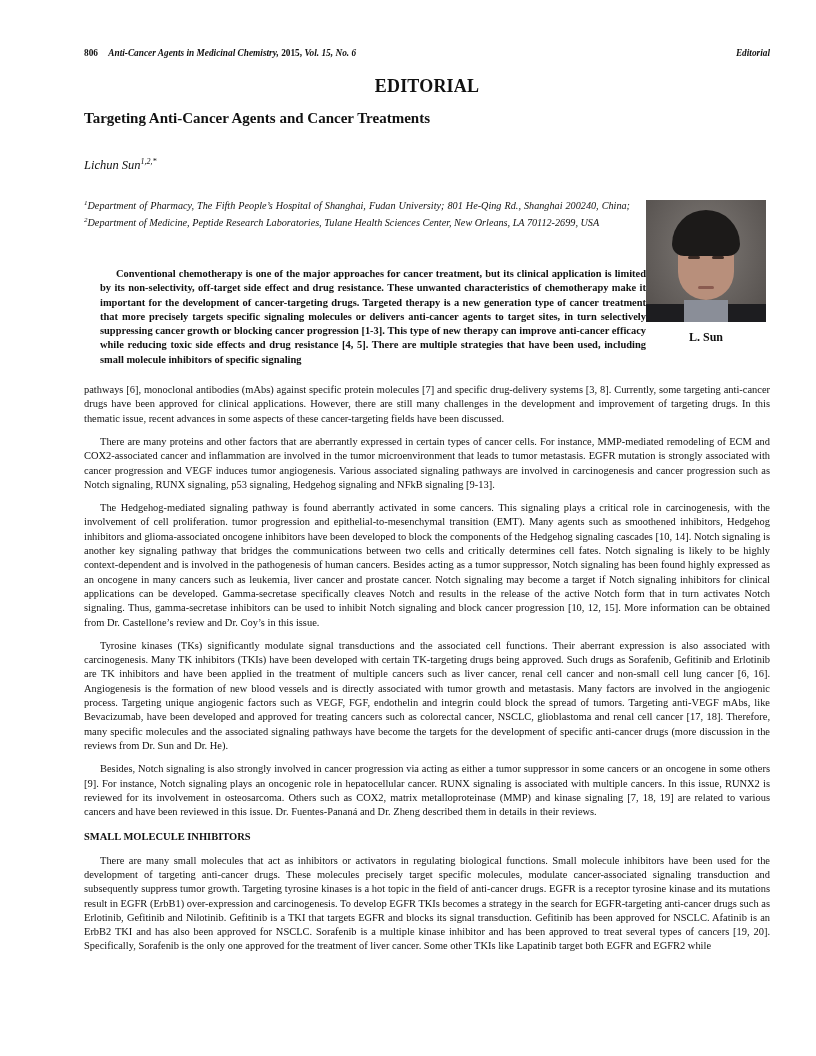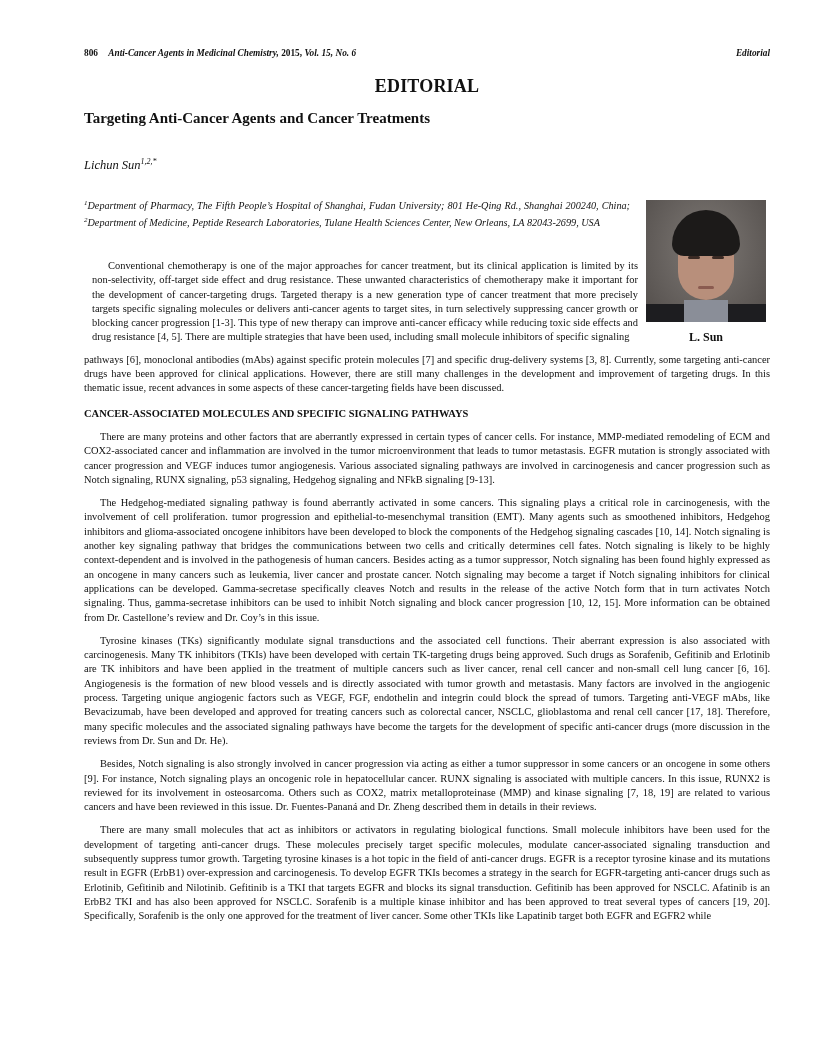--- a/index.html
+++ b/index.html
@@ -31,21 +31,21 @@
   .photo .mouth { position: absolute; left: 52px; top: 86px; width: 16px; height: 3px;
                   background: #8a5b50; border-radius: 2px; }
   .photo .suit { position: absolute; left: 0; top: 104px; width: 120px; height: 22px;
                  background: #1d1d20; }
   .photo .collar { position: absolute; left: 38px; top: 100px; width: 44px; height: 22px;
                    background: #8a8e98; }
   .photo-caption { text-align: center; font-size: 12px; font-weight: bold; margin-top: 8px; }
   .body { position: absolute; top: 251px; left: 0; width: 686px; font-size: 10.45px;
           line-height: 14.3px; text-align: justify; }
   .body p { margin: 0 0 9px 0; text-indent: 16px; }
-  .body p.intro-narrow { width: 546px; margin: 8px; }
+  .body p.intro-narrow { width: 546px; margin: 16px; font-weight: bold; }
   .body h2 { font-size: 10.5px; font-weight: bold; margin: 11px 0 9px 0; }
 </style>
 </head>
 <body>
 
 <div class="page">
 
   <div class="running-head">
     <span>
       <span class="num">806</span>
@@ -58,41 +58,41 @@
 
   <div class="section-type">EDITORIAL</div>
 
   <div class="title">Targeting Anti-Cancer Agents and Cancer Treatments</div>
 
   <div class="author">
     <span>Lichun Sun</span><sup>1,2,*</sup>
   </div>
 
   <div class="affil">
-    <sup>1</sup><span>Department of Pharmacy, The Fifth People’s Hospital of Shanghai, Fudan University;  801 He-Qing Rd., Shanghai 200240, China; </span><sup>2</sup><span>Department of Medicine, Peptide Research Laboratories, Tulane Health Sciences Center, New Orleans, LA 82043-2699, USA</span>
+    <sup>1</sup><span>Department of Pharmacy, The Fifth People’s Hospital of Shanghai, Fudan University;  801 He-Qing Rd., Shanghai 200240, China; </span><sup>2</sup><span>Department of Medicine, Peptide Research Laboratories, Tulane Health Sciences Center, New Orleans, LA 70112-2699, USA</span>
   </div>
 
   <div class="photo-box">
     <div class="photo">
       <div class="suit"></div>
       <div class="collar"></div>
       <div class="face"></div>
       <div class="hair"></div>
       <div class="eye1"></div>
       <div class="eye2"></div>
       <div class="mouth"></div>
     </div>
     <div class="photo-caption">L. Sun</div>
   </div>
 
   <div class="body">
     <p class="intro-narrow">Conventional chemotherapy is one of the major approaches for cancer treatment, but its clinical application is limited by its non-selectivity, off-target side effect and drug resistance. These unwanted characteristics of chemotherapy make it important for the development of cancer-targeting drugs. Targeted therapy is a new generation type of cancer treatment that more precisely targets specific signaling molecules or delivers anti-cancer agents to target sites, in turn selectively suppressing cancer growth or blocking cancer progression [1-3]. This type of new therapy can improve anti-cancer efficacy while reducing toxic side effects and drug resistance [4, 5]. There are multiple strategies that have been used, including small molecule inhibitors of specific signaling</p>
     <p style="text-indent:0">pathways [6], monoclonal antibodies (mAbs) against specific protein molecules [7] and specific drug-delivery systems [3, 8]. Currently, some targeting anti-cancer drugs have been approved for clinical applications. However, there are still many challenges in the development and improvement of targeting drugs. In this thematic issue, recent advances in some aspects of these cancer-targeting fields have been discussed.</p>
 
-    <h2>CANCER-ASSOCIATED MOLECULES AND SPECIFIC SIGNALING PATHWAYS</h2>
     <p>There are many proteins and other factors that are aberrantly expressed in certain types of cancer cells. For instance, MMP-mediated remodeling of ECM and COX2-associated cancer and inflammation are involved in the tumor microenvironment that leads to tumor metastasis. EGFR mutation is strongly associated with cancer progression and VEGF induces tumor angiogenesis. Various associated signaling pathways are involved in carcinogenesis and cancer progression such as Notch signaling, RUNX signaling, p53 signaling, Hedgehog signaling and NFkB signaling [9-13].</p>
     <p>The Hedgehog-mediated signaling pathway is found aberrantly activated in some cancers. This signaling plays a critical role in carcinogenesis, with the involvement of cell proliferation. tumor progression and epithelial-to-mesenchymal transition (EMT). Many agents such as smoothened inhibitors, Hedgehog inhibitors and glioma-associated oncogene inhibitors have been developed to block the components of the Hedgehog signaling cascades [10, 14]. Notch signaling is another key signaling pathway that bridges the communications between two cells and critically determines cell fates. Notch signaling is likely to be highly context-dependent and is involved in the pathogenesis of human cancers. Besides acting as a tumor suppressor, Notch signaling has been found highly expressed as an oncogene in many cancers such as leukemia, liver cancer and prostate cancer. Notch signaling may become a target if Notch signaling inhibitors for clinical applications can be developed. Gamma-secretase specifically cleaves Notch and results in the release of the active Notch form that in turn activates Notch signaling. Thus, gamma-secretase inhibitors can be used to inhibit Notch signaling and block cancer progression [10, 12, 15]. More information can be obtained from Dr. Castellone’s review and Dr. Coy’s in this issue.</p>
     <p>Tyrosine kinases (TKs) significantly modulate signal transductions and the associated cell functions. Their aberrant expression is also associated with carcinogenesis. Many TK inhibitors (TKIs) have been developed with certain TK-targeting drugs being approved. Such drugs as Sorafenib, Gefitinib and Erlotinib are TK inhibitors and have been applied in the treatment of multiple cancers such as liver cancer, renal cell cancer and non-small cell lung cancer [6, 16]. Angiogenesis is the formation of new blood vessels and is directly associated with tumor growth and metastasis. Many factors are involved in the angiogenic process. Targeting unique angiogenic factors such as VEGF, FGF, endothelin and integrin could block the spread of tumors. Targeting anti-VEGF mAbs, like Bevacizumab, have been developed and approved for treating cancers such as colorectal cancer, NSCLC, glioblastoma and renal cell cancer [17, 18]. Therefore, many specific molecules and the associated signaling pathways have become the targets for the development of specific anti-cancer drugs (more discussion in the reviews from Dr. Sun and Dr. He).</p>
     <p>Besides, Notch signaling is also strongly involved in cancer progression via acting as either a tumor suppressor in some cancers or an oncogene in some others [9]. For instance, Notch signaling plays an oncogenic role in hepatocellular cancer. RUNX signaling is associated with multiple cancers. In this issue, RUNX2 is reviewed for its involvement in osteosarcoma. Others such as COX2, matrix metalloproteinase (MMP) and kinase signaling [7, 18, 19] are related to various cancers and have been reviewed in this issue. Dr. Fuentes-Pananá and Dr. Zheng described them in details in their reviews.</p>
 
+    <h2>SMALL MOLECULE INHIBITORS</h2>
     <p>There are many small molecules that act as inhibitors or activators in regulating biological functions. Small molecule inhibitors have been used for the development of targeting anti-cancer drugs. These molecules precisely target specific molecules, modulate cancer-associated signaling transduction and subsequently suppress tumor growth. Targeting tyrosine kinases is a hot topic in the field of anti-cancer drugs. EGFR is a receptor tyrosine kinase and its mutations result in EGFR (ErbB1) over-expression and carcinogenesis. To develop EGFR TKIs becomes a strategy in the search for EGFR-targeting anti-cancer drugs such as Erlotinib, Gefitinib and Nilotinib. Gefitinib is a TKI that targets EGFR and blocks its signal transduction. Gefitinib has been approved for NSCLC. Afatinib is an ErbB2 TKI and has also been approved for NSCLC. Sorafenib is a multiple kinase inhibitor and has been approved to treat several types of cancers [19, 20]. Specifically, Sorafenib is the only one approved for the treatment of liver cancer. Some other TKIs like Lapatinib target both EGFR and EGFR2 while</p>
   </div>
 </div>
 
 </body></html>

